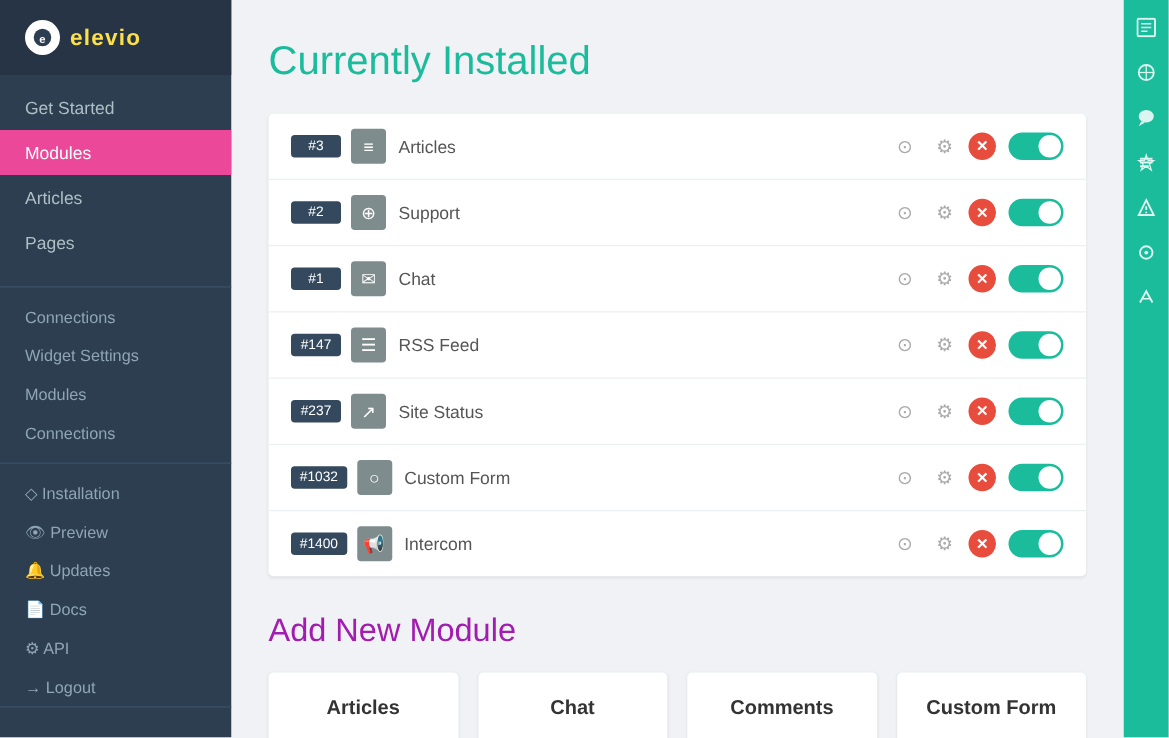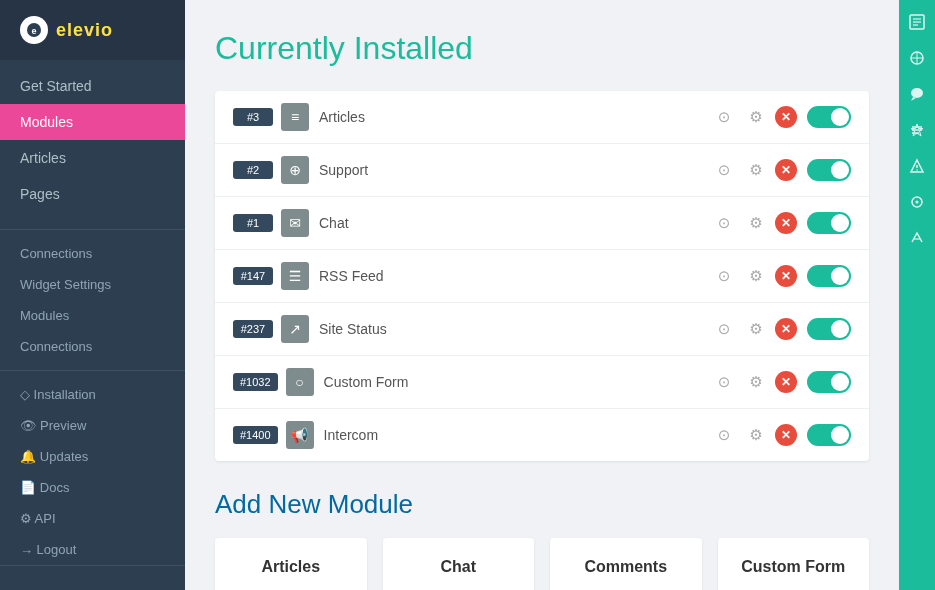--- a/index.html
+++ b/index.html
@@ -35,21 +35,21 @@
     .action-gear { color: #95a5a6; }
     .action-delete { background: #e74c3c; color: white; border-radius: 50%; width: 22px; height: 22px; font-size: 12px; }
     .toggle { width: 44px; height: 22px; background: #1abc9c; border-radius: 11px; position: relative; cursor: pointer; margin-left: 4px; }
     .toggle::after { content: ''; position: absolute; width: 18px; height: 18px; background: white; border-radius: 50%; top: 2px; right: 2px; }
 
     
     .right-bar { width: 36px; min-width: 36px; background: #1abc9c; display: flex; flex-direction: column; align-items: center; padding-top: 4px; }
     .right-bar-icon { width: 36px; height: 36px; display: flex; align-items: center; justify-content: center; color: white; font-size: 15px; cursor: pointer; opacity: 0.85; }
 
     
-    .add-section-title { font-size: 26px; color: #0369a1; font-weight: 300; margin-bottom: 18px; }
+    .add-section-title { font-size: 26px; color: #a21caf; font-weight: 300; margin-bottom: 18px; }
     .module-cards { display: flex; gap: 16px; }
     .module-card { flex: 1; background: white; border-radius: 4px; padding: 20px 16px 16px; display: flex; flex-direction: column; align-items: center; box-shadow: 0 1px 3px rgba(0,0,0,0.08); }
     .module-card-title { font-size: 16px; font-weight: 700; color: #333; margin-bottom: 14px; }
   </style>
 </head>
 <body>
 
 <div class="sidebar">
   <div class="sidebar-logo">
     <div class="sidebar-logo-icon">

